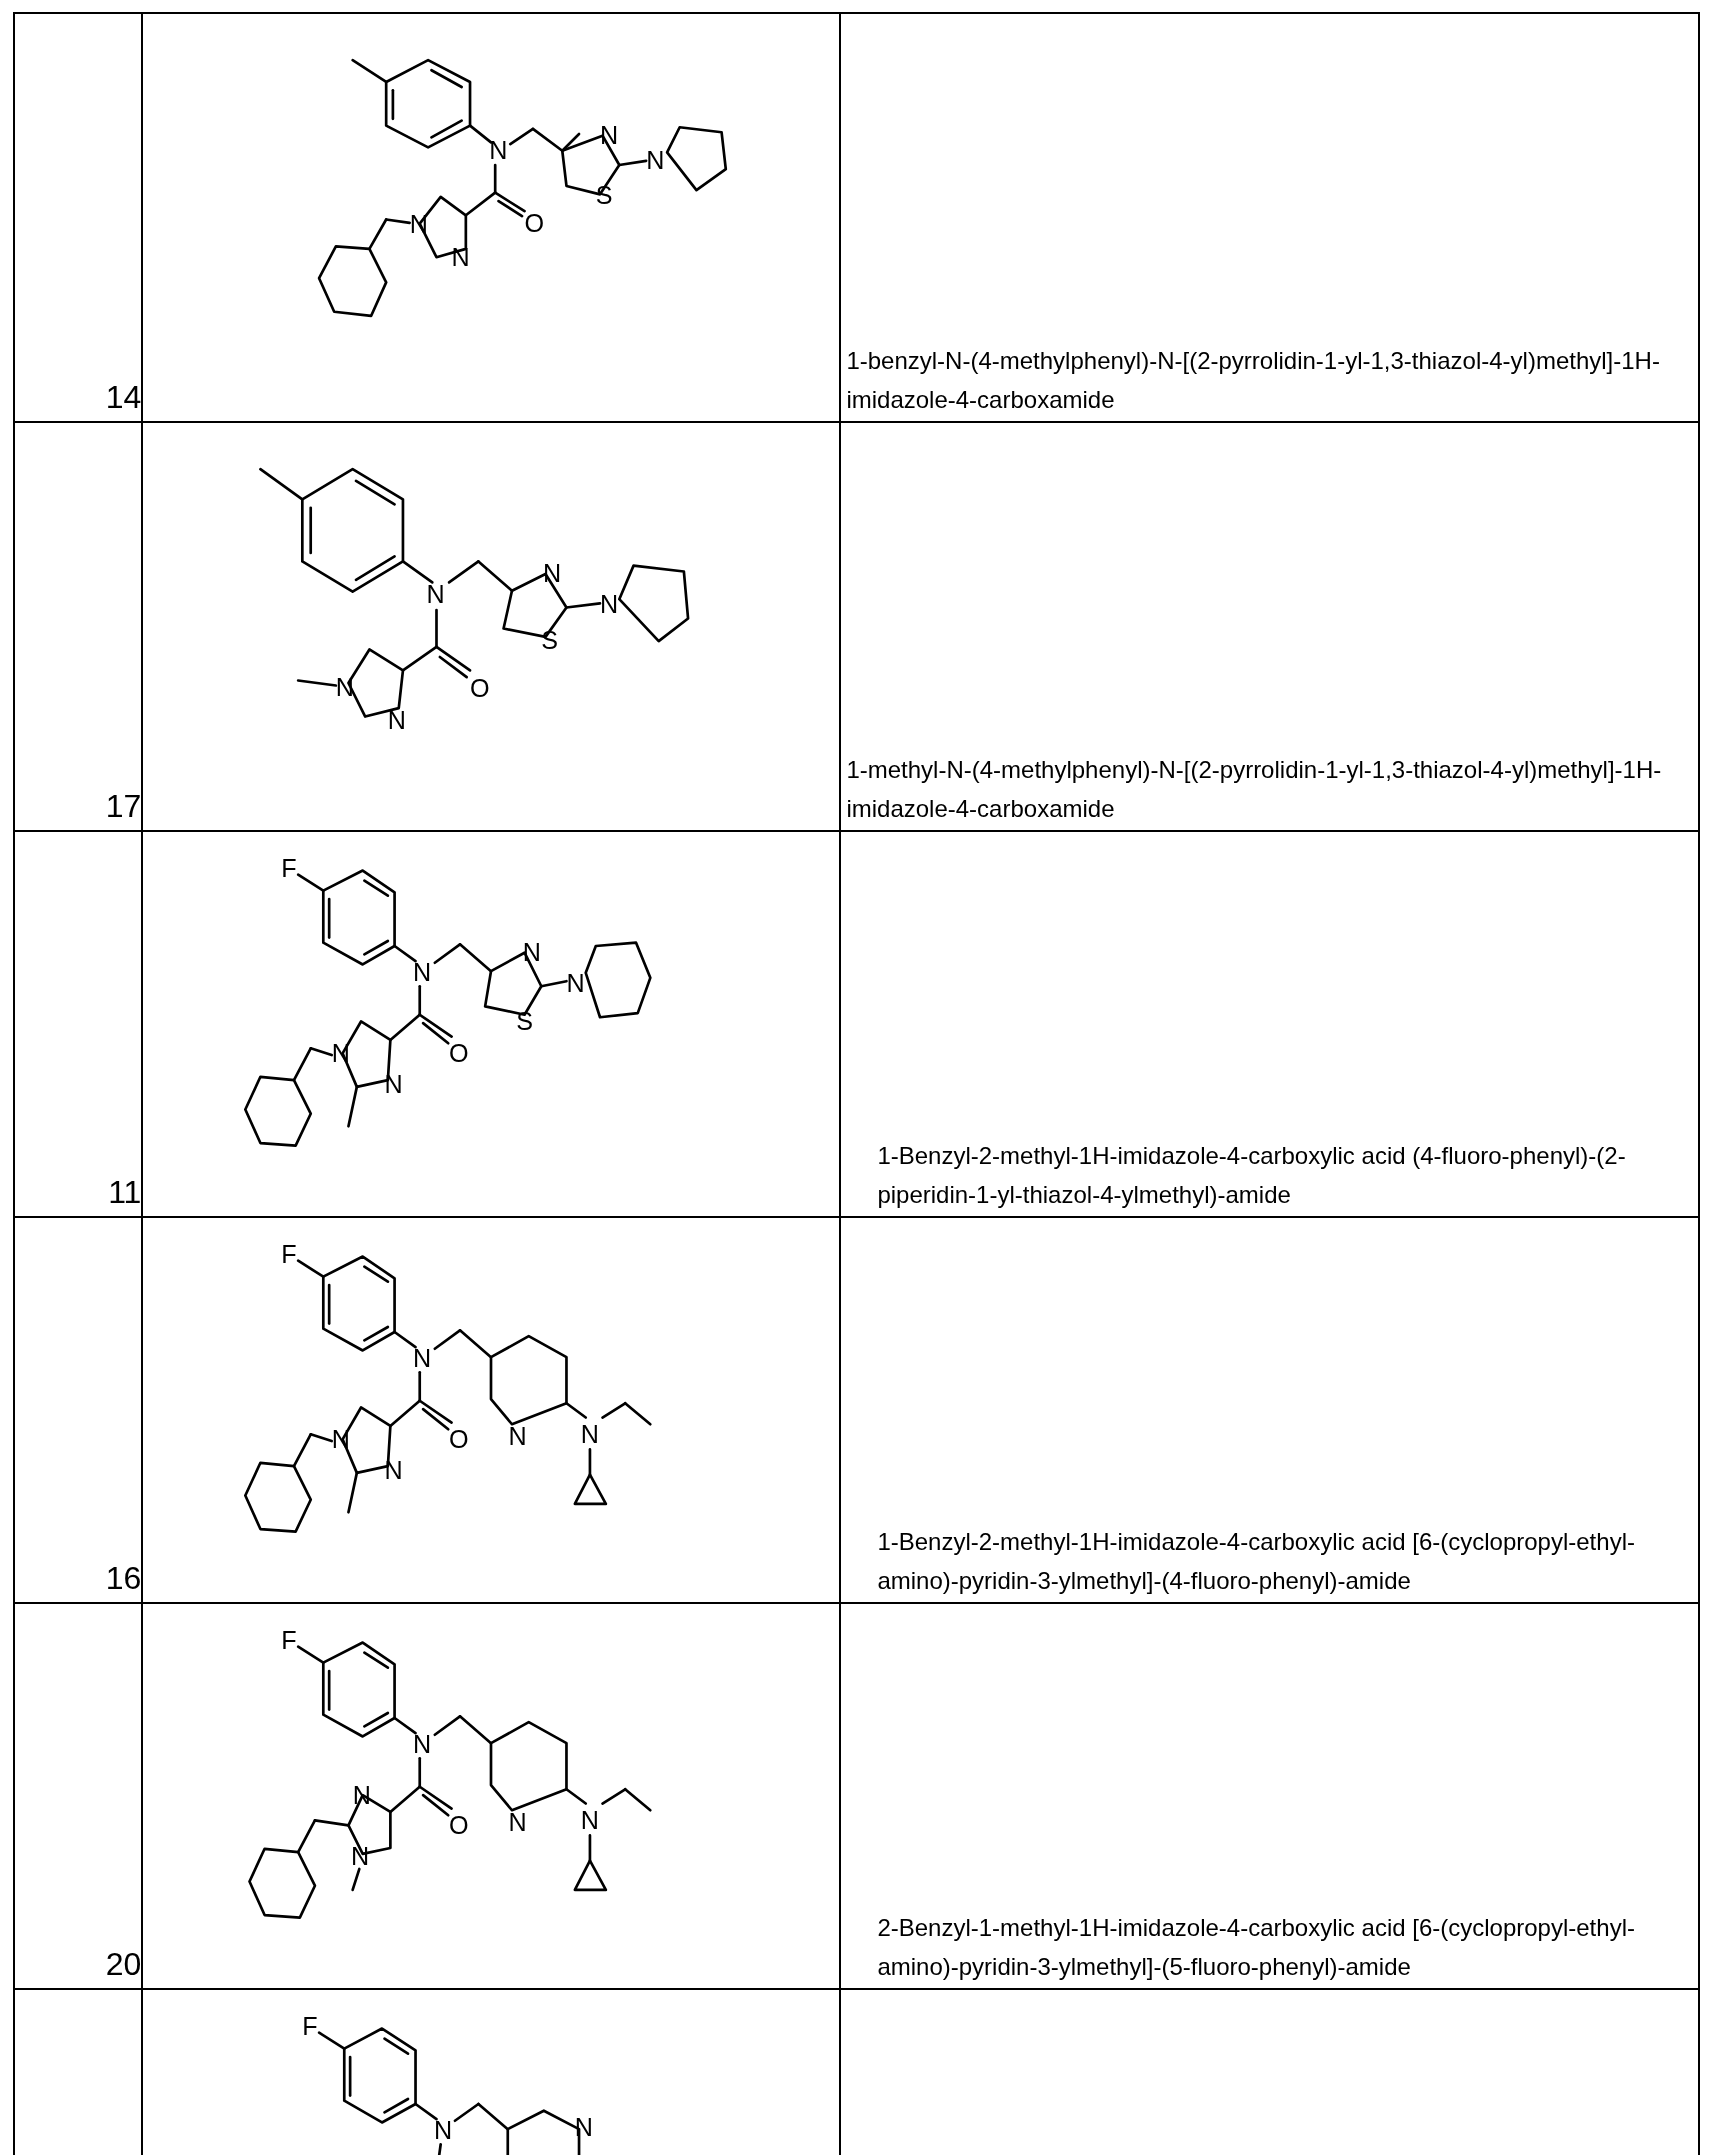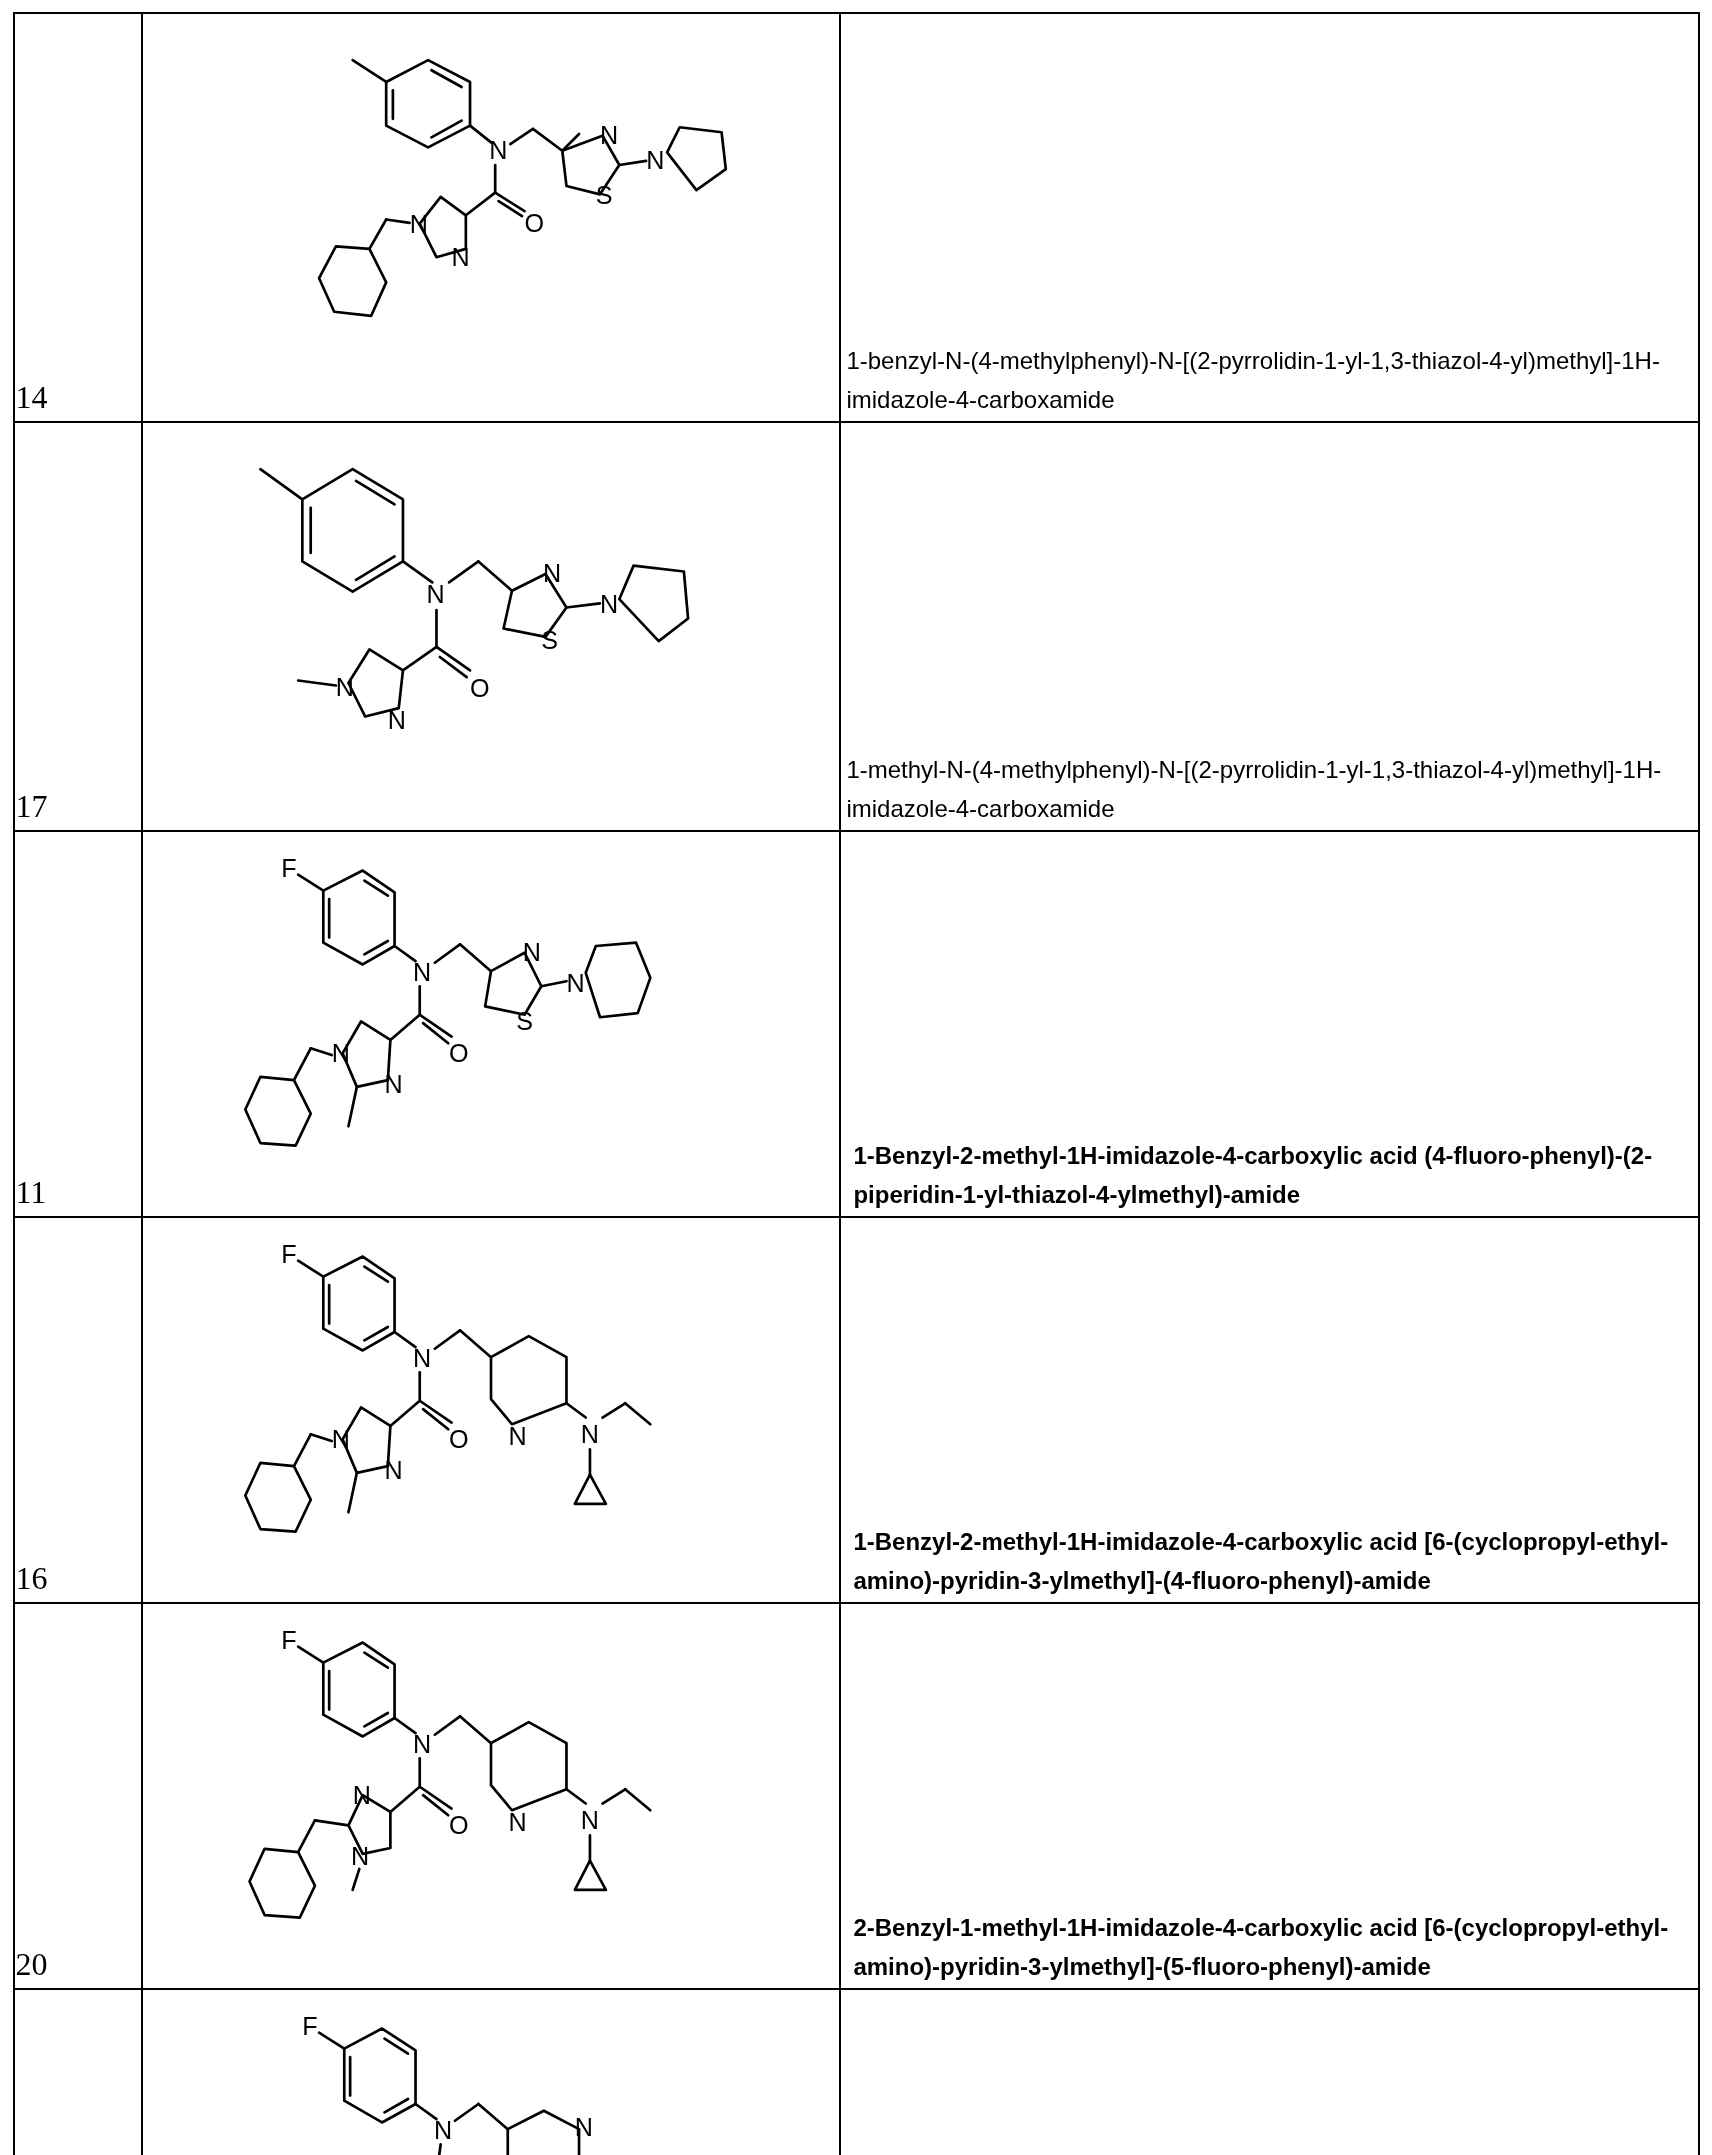--- a/index.html
+++ b/index.html
@@ -1,22 +1,22 @@
 <!DOCTYPE html>
 <html style="font-size:13.4px"><head>
 <meta charset="utf-8">
 <style>
   html,body{margin:0;padding:0;background:#fff;}
   body{width:1713px;height:2156px;position:relative;overflow:hidden;font-family:"Liberation Sans",sans-serif;color:#000;}
   table{position:absolute;left:13.4px;top:11.7px;border-collapse:collapse;width:1687px;}
   td{border:2.5px solid #000;padding:0;vertical-align:bottom;}
-  td.num{width:126px;font-size:32px;text-align:left;padding-bottom:5px;font-family:Liberation Serif, serif;}
+  td.num{width:126px;font-size:32px;text-align:right;padding-bottom:5px;}
   td.struct{width:696px;position:relative;}
   td.name{font-size:24px;line-height:39px;padding:0 3.4px 1.7px 5px;}
-  td.name.indent{padding-left:12px;font-weight:bold;}
+  td.name.indent{padding-left:36px;}
   svg{display:block;}
   svg line,svg polyline,svg polygon{stroke:#000;stroke-width:3.2;fill:none;stroke-linecap:round;stroke-linejoin:round;}
   svg text{font-family:"Liberation Sans",sans-serif;font-size:30px;fill:#000;}
 </style>
 </head>
 <body>
 
 <table>
   <tbody>
 

